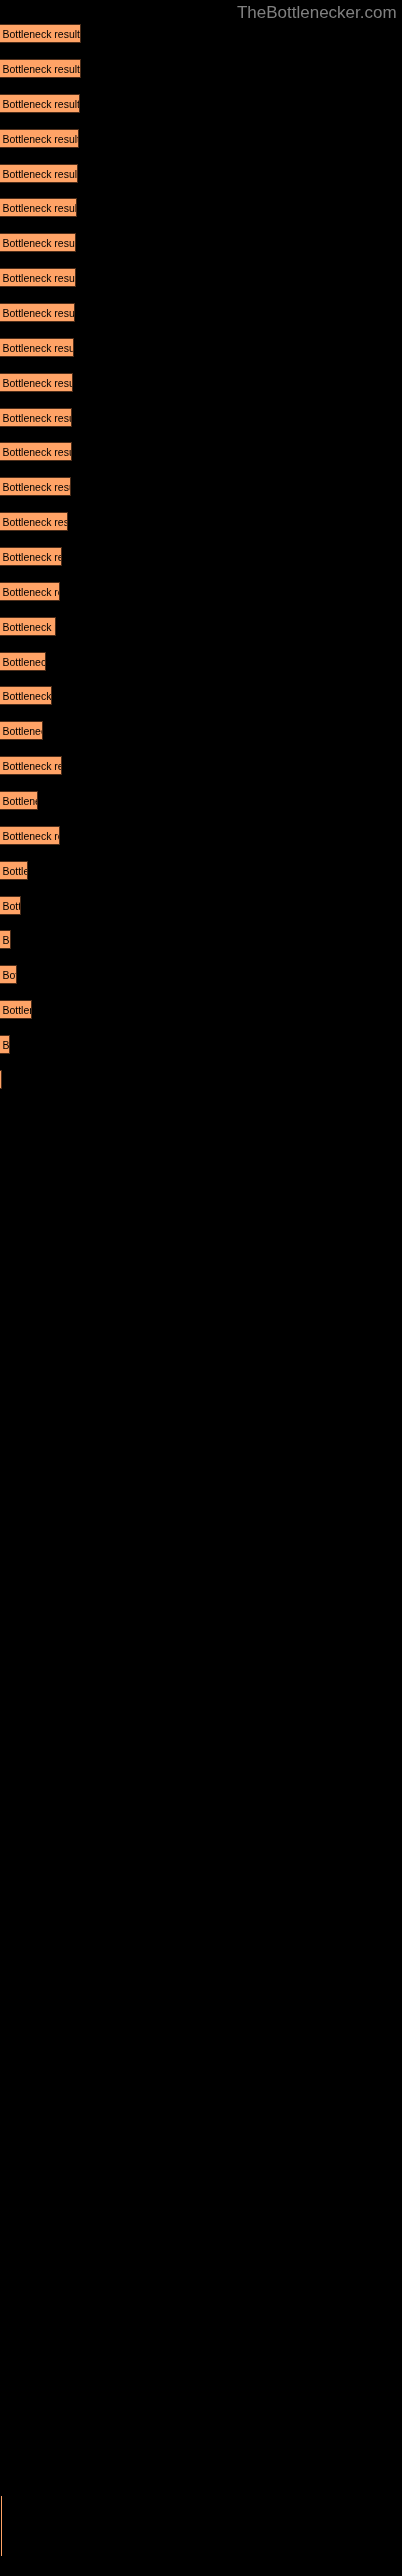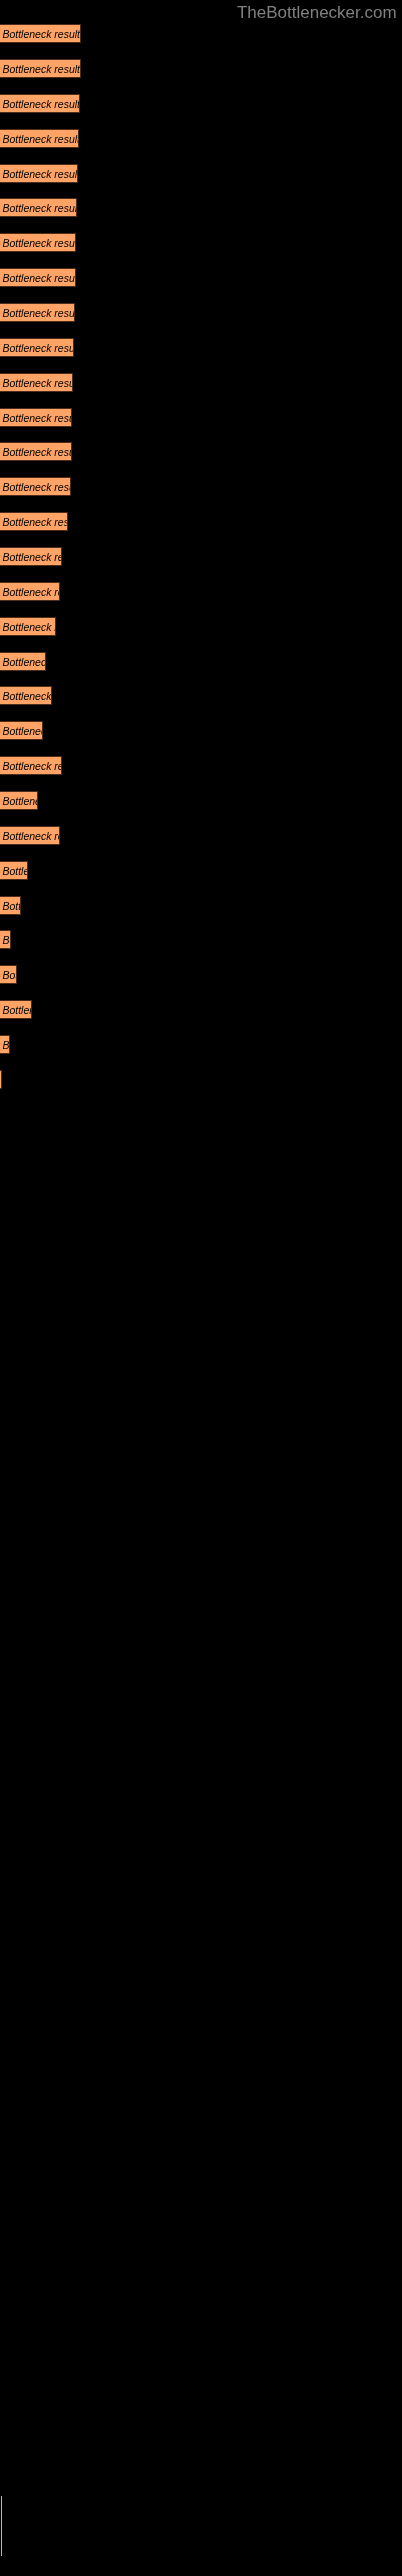--- a/index.html
+++ b/index.html
@@ -45,21 +45,20 @@
     position: absolute;
     left: 0;
     top: 0;
     height: 19.3px;
     background: #FFA366;
     border-top: 0.8px solid #4d2d19;
     border-bottom: 0.8px solid #4d2d19;
     border-right: 0.8px solid #4d2d19;
     box-sizing: border-box;
     overflow: hidden;
-    font-style: italic;
   }
 
   .bar-label {
     position: absolute;
     left: 2.4px;
     top: 0;
     height: 19.3px;
     line-height: 19.3px;
     font-size: 10.5px;
     color: #000000;

